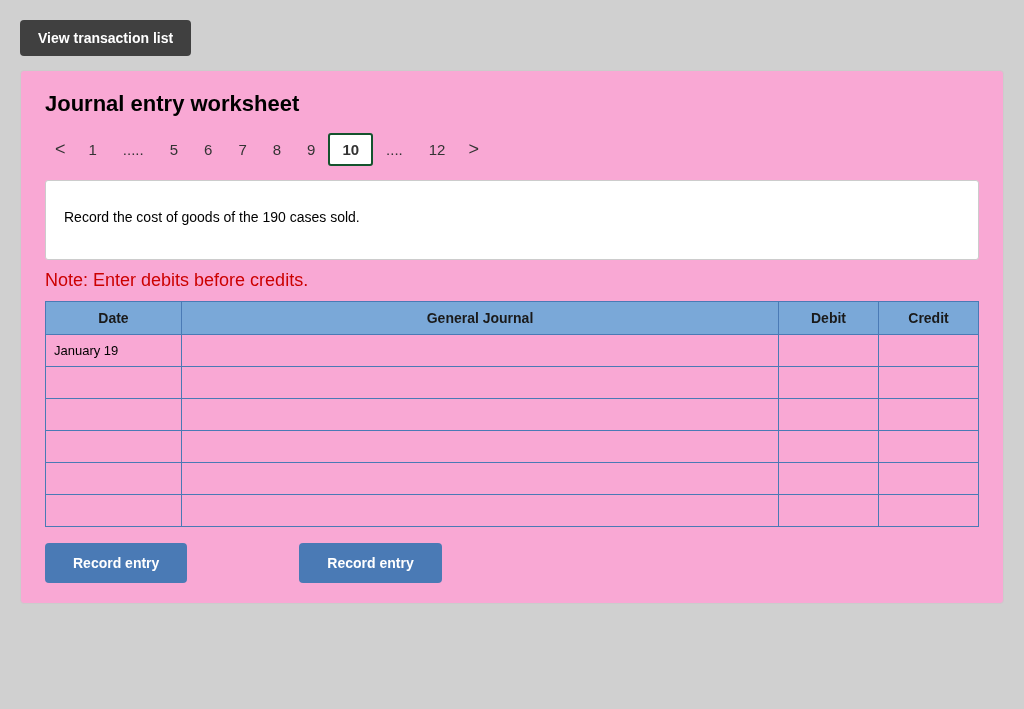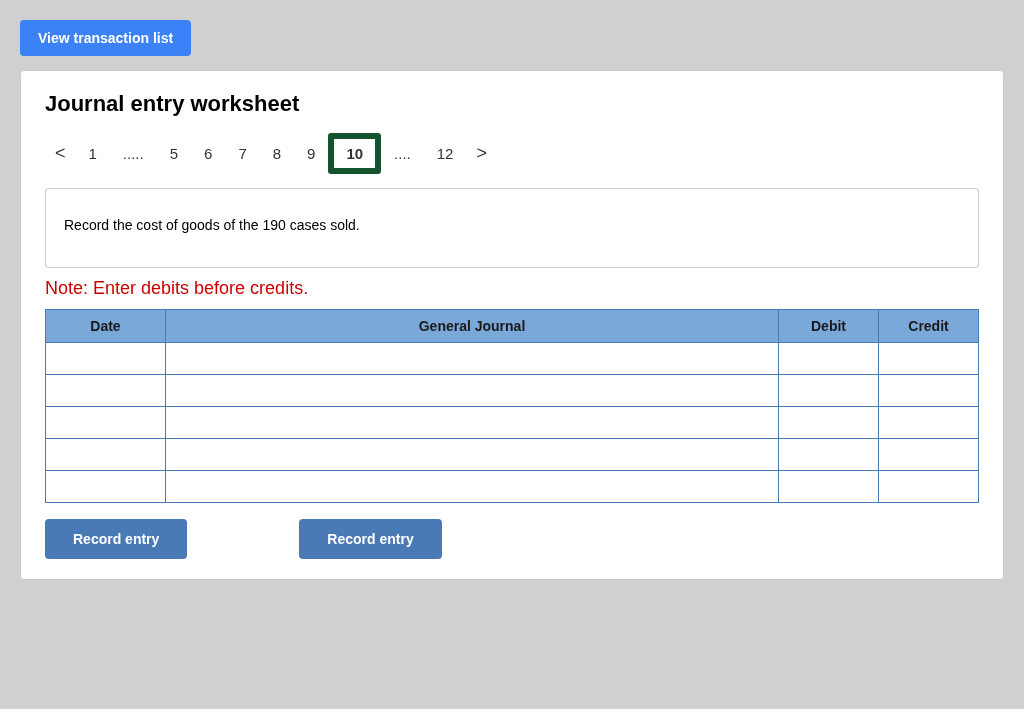--- a/index.html
+++ b/index.html
@@ -10,32 +10,32 @@
       width: 1024px;
       height: 709px;
       overflow: hidden;
     }
     .page-wrapper {
       padding: 20px;
       width: 1024px;
       height: 709px;
     }
     .top-btn {
-      background: #3b82f6;
+      background: #404040;
       color: white;
       border: none;
       padding: 10px 18px;
       border-radius: 4px;
       cursor: pointer;
       font-size: 14px;
       font-weight: bold;
       margin-bottom: 14px;
     }
     .main-card {
-      background: #ffffff;
+      background: #f9a8d4;
       border: 1px solid #ccc;
       border-radius: 4px;
       padding: 20px 24px 20px 24px;
     }
     .worksheet-title {
       font-size: 22px;
       font-weight: bold;
       margin-bottom: 16px;
     }
     .pagination {
@@ -49,21 +49,21 @@
       cursor: pointer;
       font-size: 15px;
       color: #333;
       border: 1px solid transparent;
       border-radius: 3px;
       background: transparent;
       min-width: 30px;
       text-align: center;
     }
     .pagination-item.active {
-      border: 6px solid #14532d;
+      border: 2px solid #14532d;
       background: white;
       font-weight: bold;
       border-radius: 3px;
     }
     .pagination-arrow {
       font-size: 18px;
       cursor: pointer;
       padding: 4px 10px;
       color: #333;
     }
@@ -101,21 +101,21 @@
     }
     .journal-table td input {
       width: 100%;
       height: 100%;
       border: none;
       outline: none;
       background: transparent;
       padding: 4px 8px;
       font-size: 13px;
     }
-    .col-date { width: 120px; }
+    .col-date { width: 136px; }
     .col-journal { width: auto; }
     .col-debit { width: 100px; }
     .col-credit { width: 100px; }
     .bottom-btns {
       display: flex;
       align-items: center;
       margin-top: 16px;
       gap: 16px;
     }
     .btn-action {
@@ -164,20 +164,26 @@
       <thead>
         <tr>
           <th class="col-date">Date</th>
           <th class="col-journal">General Journal</th>
           <th class="col-debit">Debit</th>
           <th class="col-credit">Credit</th>
         </tr>
       </thead>
       <tbody>
         <tr>
+          <td class="col-date"><input value="January 19" style=""></td>
+          <td class="col-journal"><input value="" style=""></td>
+          <td class="col-debit"><input value="" style=""></td>
+          <td class="col-credit"><input value="" style=""></td>
+        </tr>
+        <tr>
           <td class="col-date"><input value="" style=""></td>
           <td class="col-journal"><input value="" style=""></td>
           <td class="col-debit"><input value="" style=""></td>
           <td class="col-credit"><input value="" style=""></td>
         </tr>
         <tr>
           <td class="col-date"><input value="" style=""></td>
           <td class="col-journal"><input value="" style=""></td>
           <td class="col-debit"><input value="" style=""></td>
           <td class="col-credit"><input value="" style=""></td>

